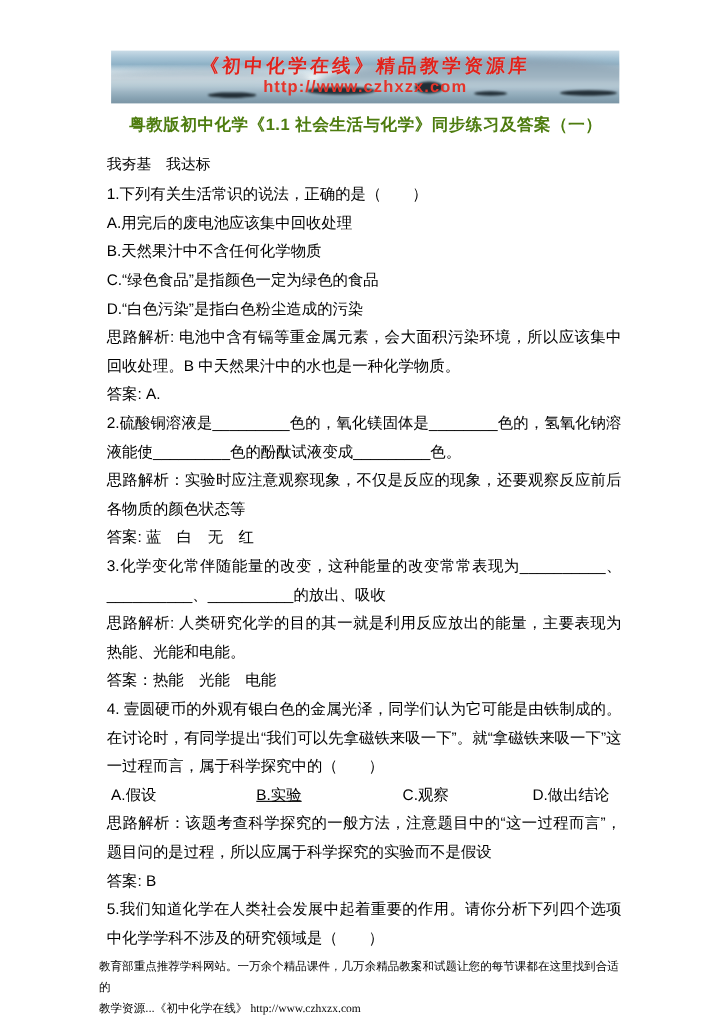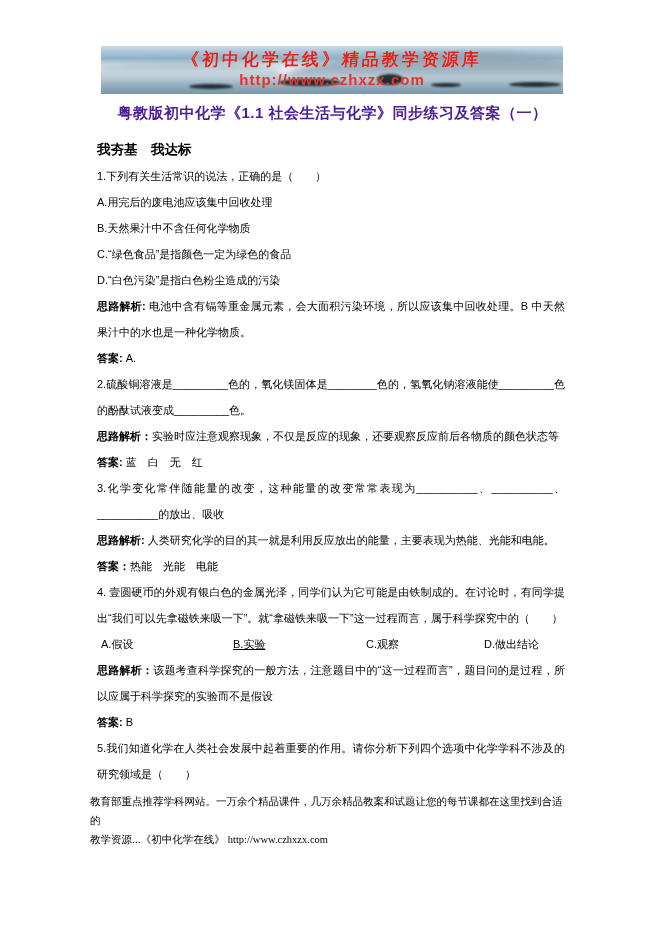--- a/index.html
+++ b/index.html
@@ -35,29 +35,29 @@
     white-space:nowrap;
   }
   .banner-url{
     position:absolute;top:25px;left:0;right:0;text-align:center;
     color:#e5342a;font-weight:bold;font-size:15px;letter-spacing:1px;
     white-space:nowrap;
   }
 
   
   .doc-title{
-    margin:10px 0 14px 0;text-align:center;color:#4c1d95;
+    margin:10px 0 14px 0;text-align:center;color:#4d7c0f;
     font-size:15px;font-weight:bold;letter-spacing:.5px;white-space:nowrap;
   }
 
   
   .doc-body{width:468px;}
-  .doc-body .line{margin:0;line-height:26px;font-size:11px;text-align:justify;}
+  .doc-body .line{margin:0;line-height:26px;font-size:14px;text-align:justify;}
   .doc-body .heading{font-weight:bold;font-size:13.5px;}
-  .doc-body .b{font-weight:bold;}
+  .doc-body .b{font-weight:normal;}
   .options-row{display:flex;text-align:left;}
   .options-row .option{display:block;box-sizing:border-box;}
   .options-row .option:nth-child(1){width:136px;padding-left:4px;}
   .options-row .option:nth-child(2){width:133px;text-decoration:underline;}
   .options-row .option:nth-child(3){width:118px;}
   .options-row .option:nth-child(4){flex:1;}
 
   
   .footer{margin:5px 0 4px -7px;font-size:10.5px;line-height:19px;width:482px;}
   .footer p{margin:0;}

